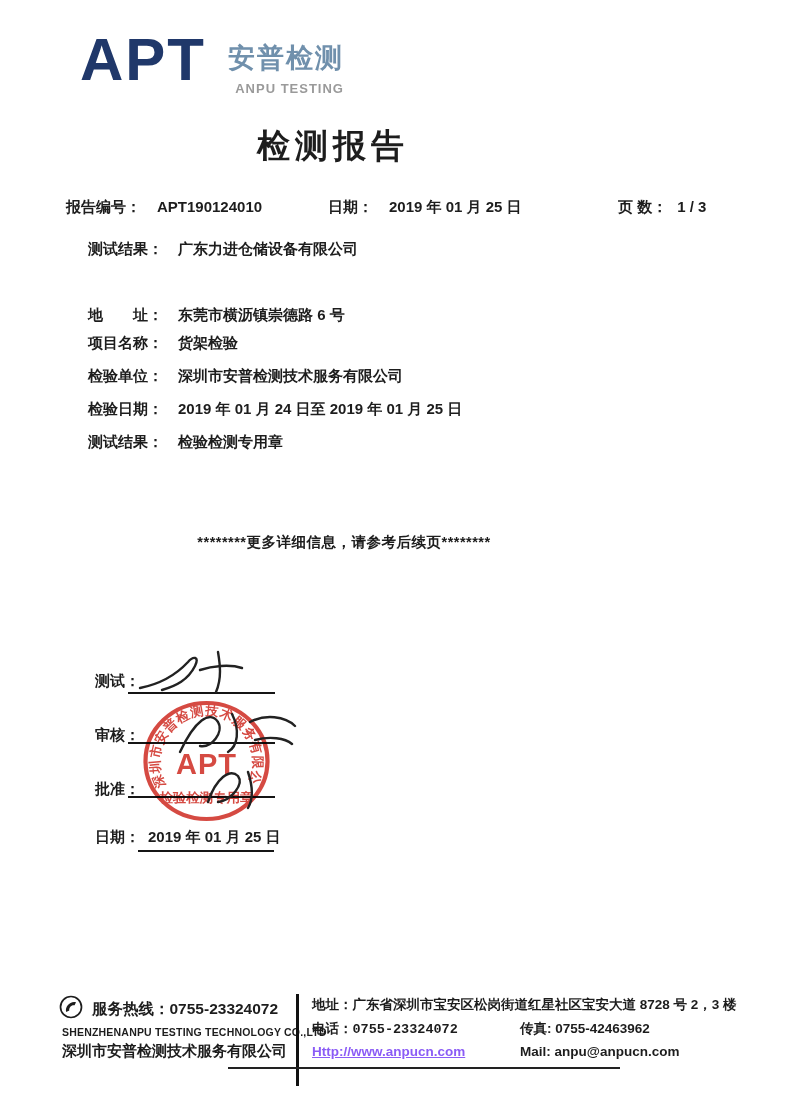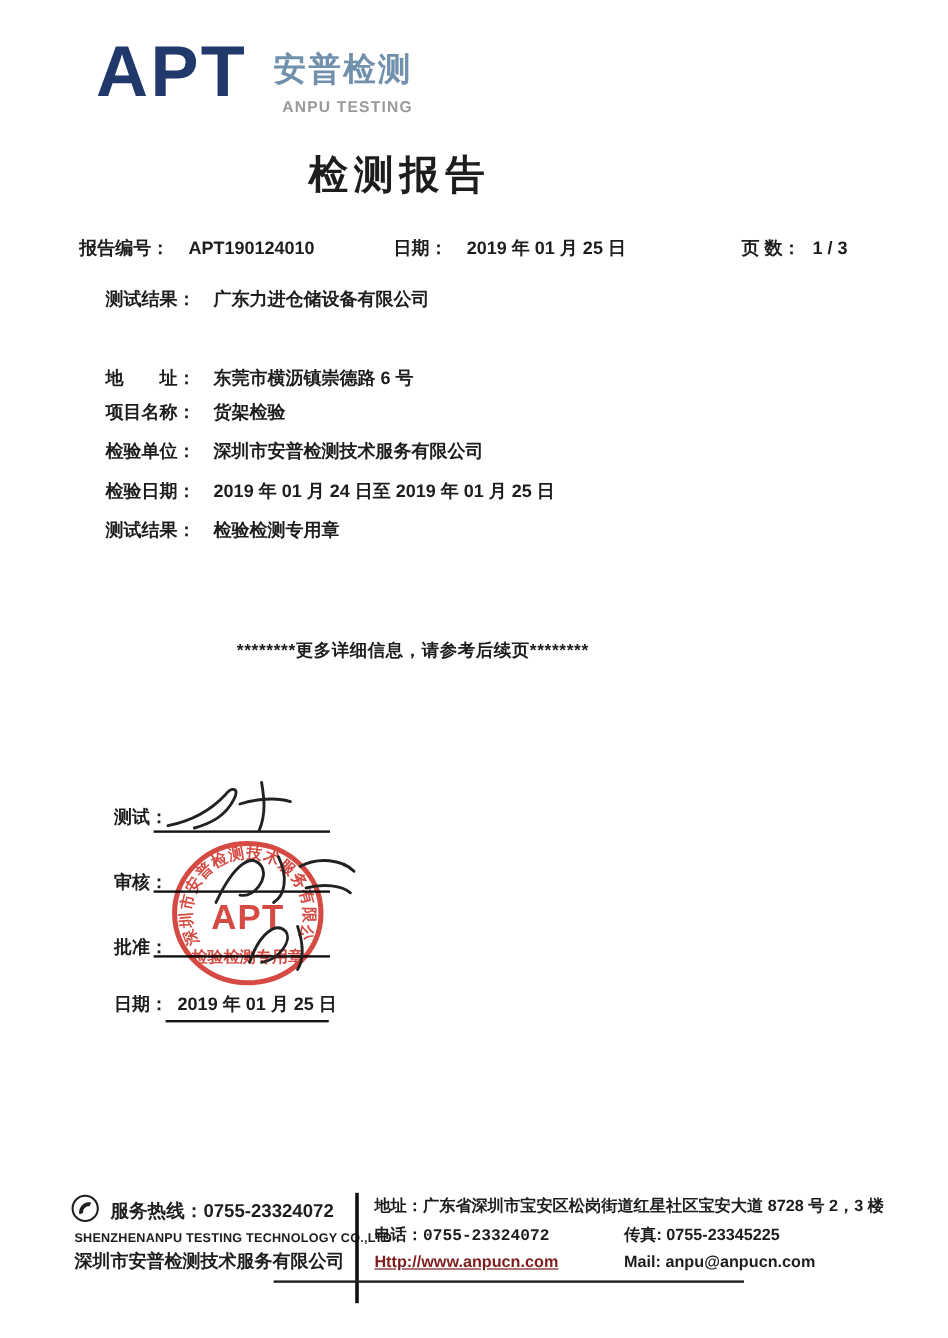--- a/index.html
+++ b/index.html
@@ -47,21 +47,21 @@
   
   .ft{font-weight:bold;}
   .ft-icon{left:58px;top:994px;width:26px;height:26px;}
   .ft-hotline{left:92px;top:999px;font-size:15.5px;}
   .ft-en{left:62px;top:1026px;font-size:10.5px;letter-spacing:0.2px;}
   .ft-cn{left:62px;top:1042px;font-size:15px;}
   .ft-vline{left:296px;top:994px;width:3px;height:92px;background:#111;}
   .ft-addr{left:312px;top:996px;font-size:13.5px;}
   .ft-tel{left:312px;top:1020px;font-size:13.5px;font-family:Liberation Mono, monospace;}
   .ft-fax{left:520px;top:1020px;font-size:13.5px;}
-  .ft-web{left:312px;top:1044px;font-size:13.5px;color:#7f1d1d;text-decoration:underline;}
+  .ft-web{left:312px;top:1044px;font-size:13.5px;color:#8b5cf6;text-decoration:underline;}
   .ft-mail{left:520px;top:1044px;font-size:13.5px;text-align:right;}
   .ft-hline{left:228px;top:1067px;width:392px;height:2px;background:#222;}
 </style>
 </head>
 <body>
 
 <div class="abs logo-apt">APT</div>
 <div class="abs logo-side">
   <div class="logo-cn">安普检测</div>
   <div class="logo-en">ANPU TESTING</div>
@@ -155,19 +155,19 @@
 
 <div class="abs ft-vline"></div>
 
 <div class="abs ft ft-addr">
   <span>地址：</span><span>广东省深圳市宝安区松岗街道红星社区宝安大道 8728 号 2，3 楼</span>
 </div>
 <div class="abs ft ft-tel">
   <span>电话：</span><span>0755-23324072</span>
 </div>
 <div class="abs ft ft-fax">
-  <span>传真:</span> <span>0755-23345225</span>
+  <span>传真:</span> <span>0755-42463962</span>
 </div>
 <a class="abs ft ft-web" href="#">Http://www.anpucn.com</a>
 <div class="abs ft ft-mail">
   <span>Mail:</span> <span>anpu@anpucn.com</span>
 </div>
 <div class="abs ft-hline"></div>
 
 </body></html>

